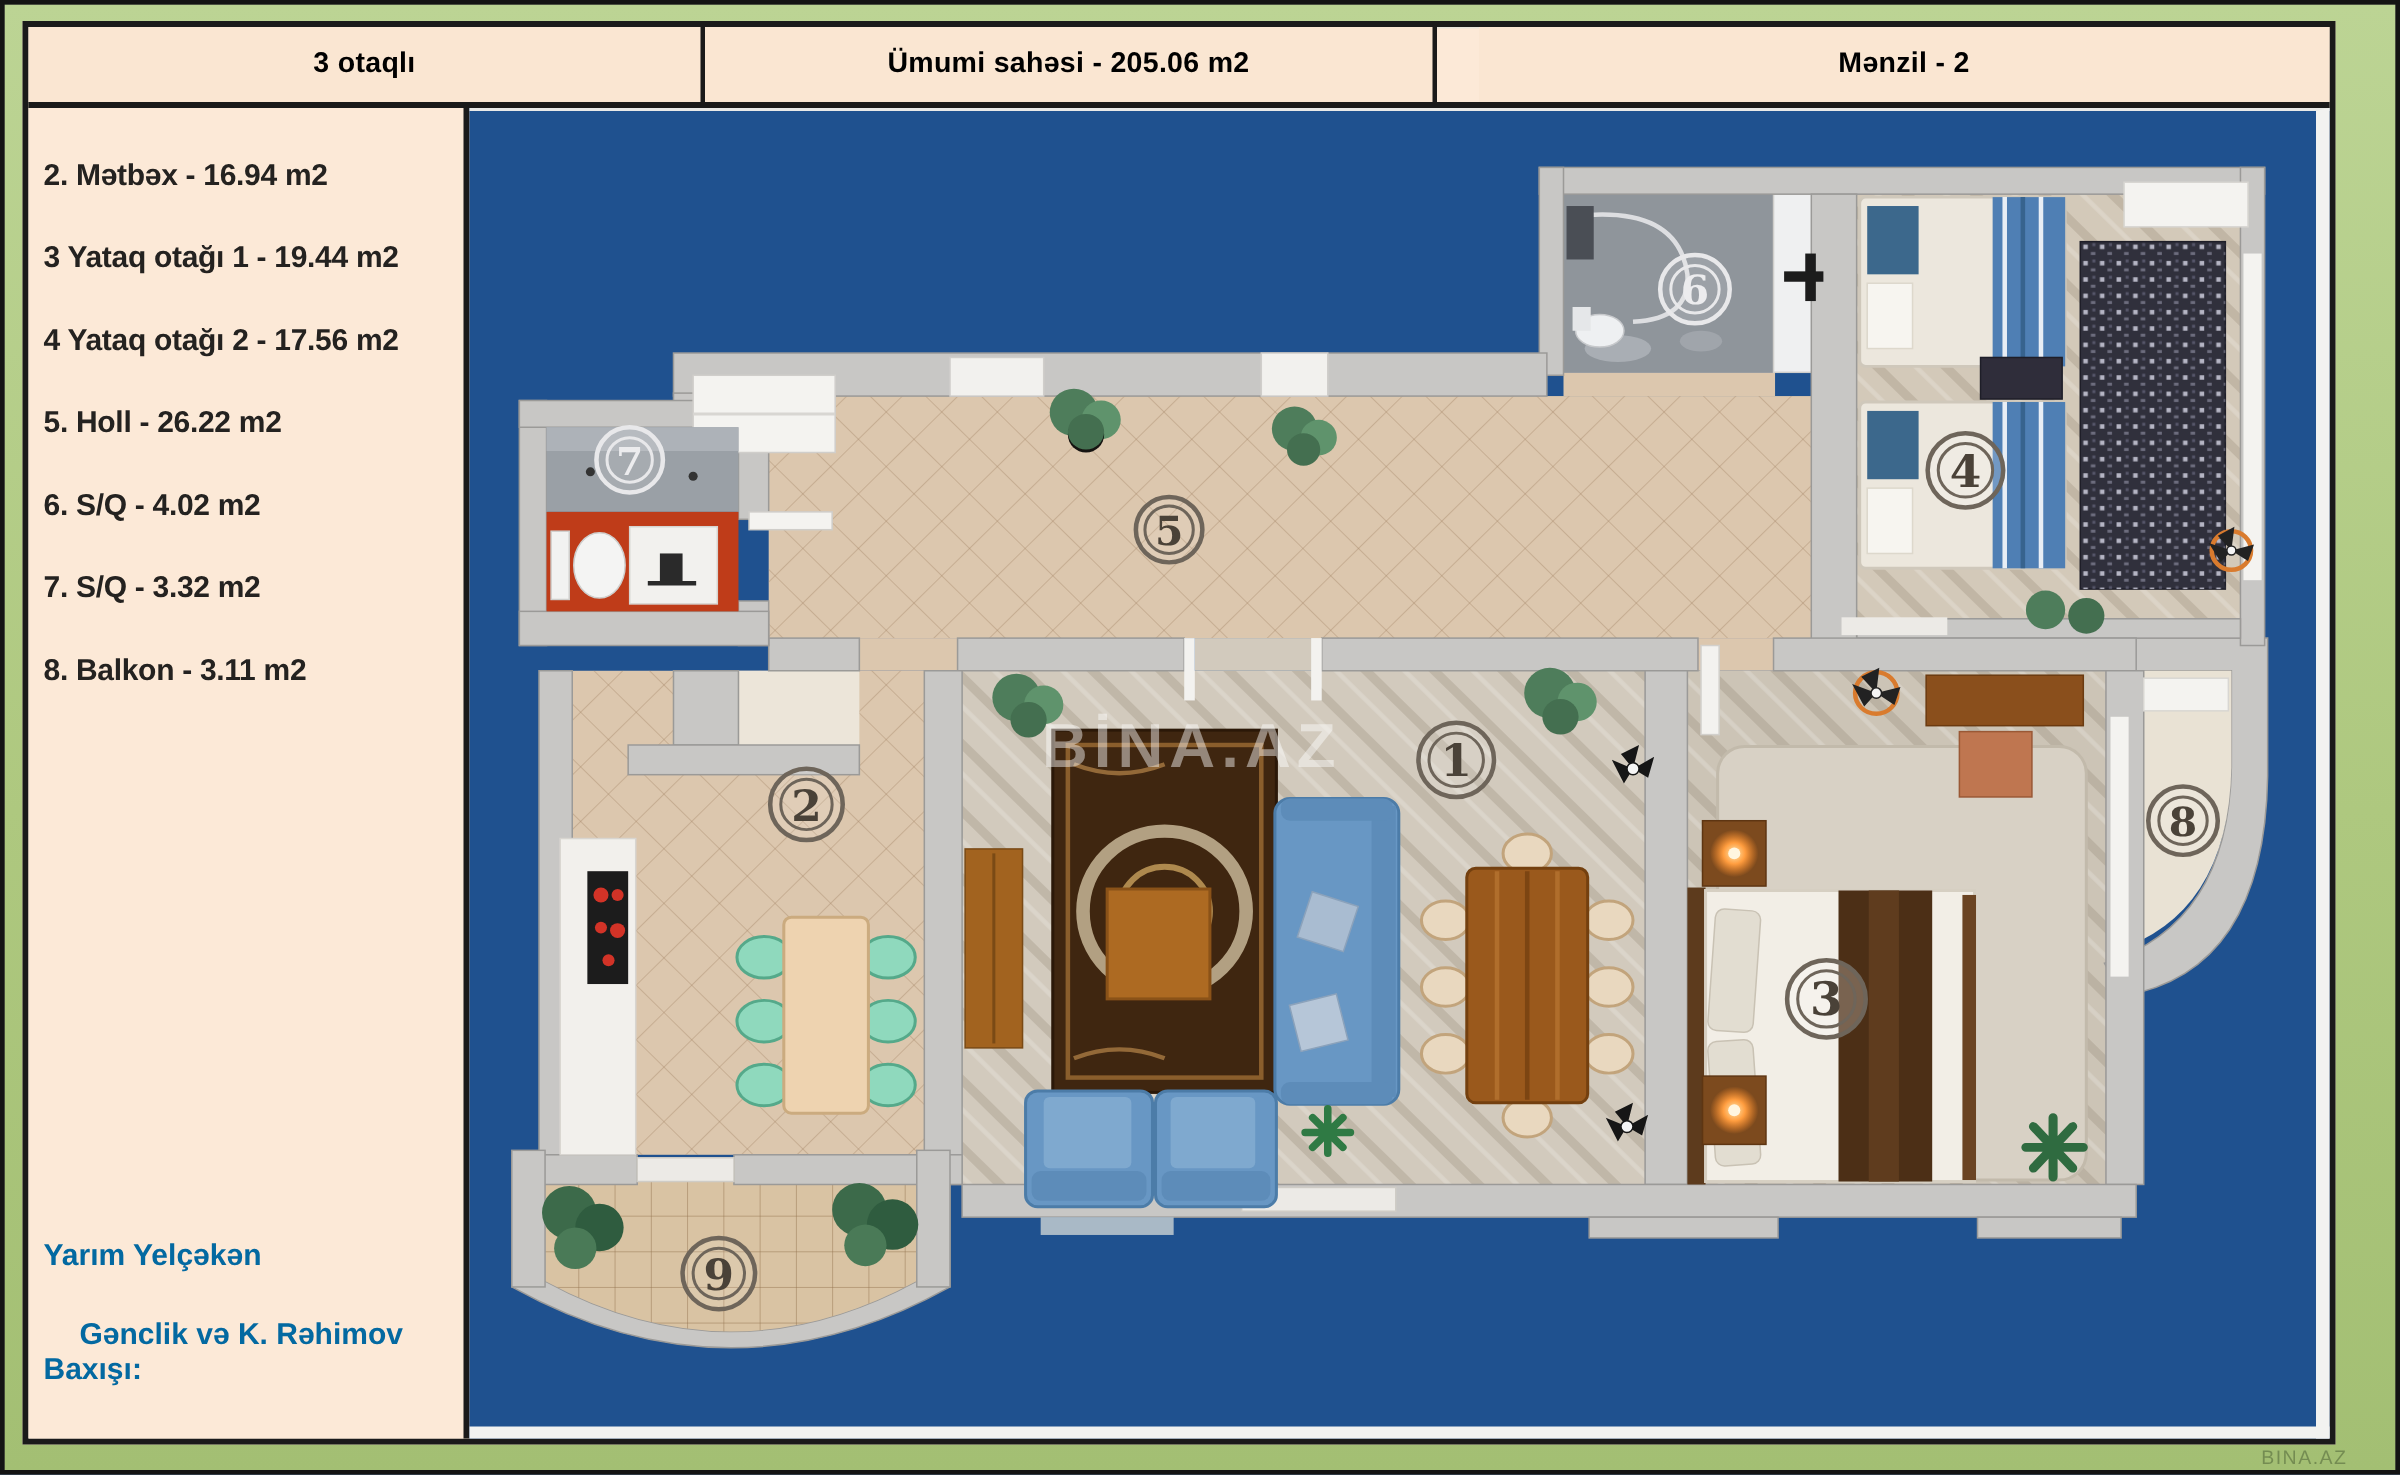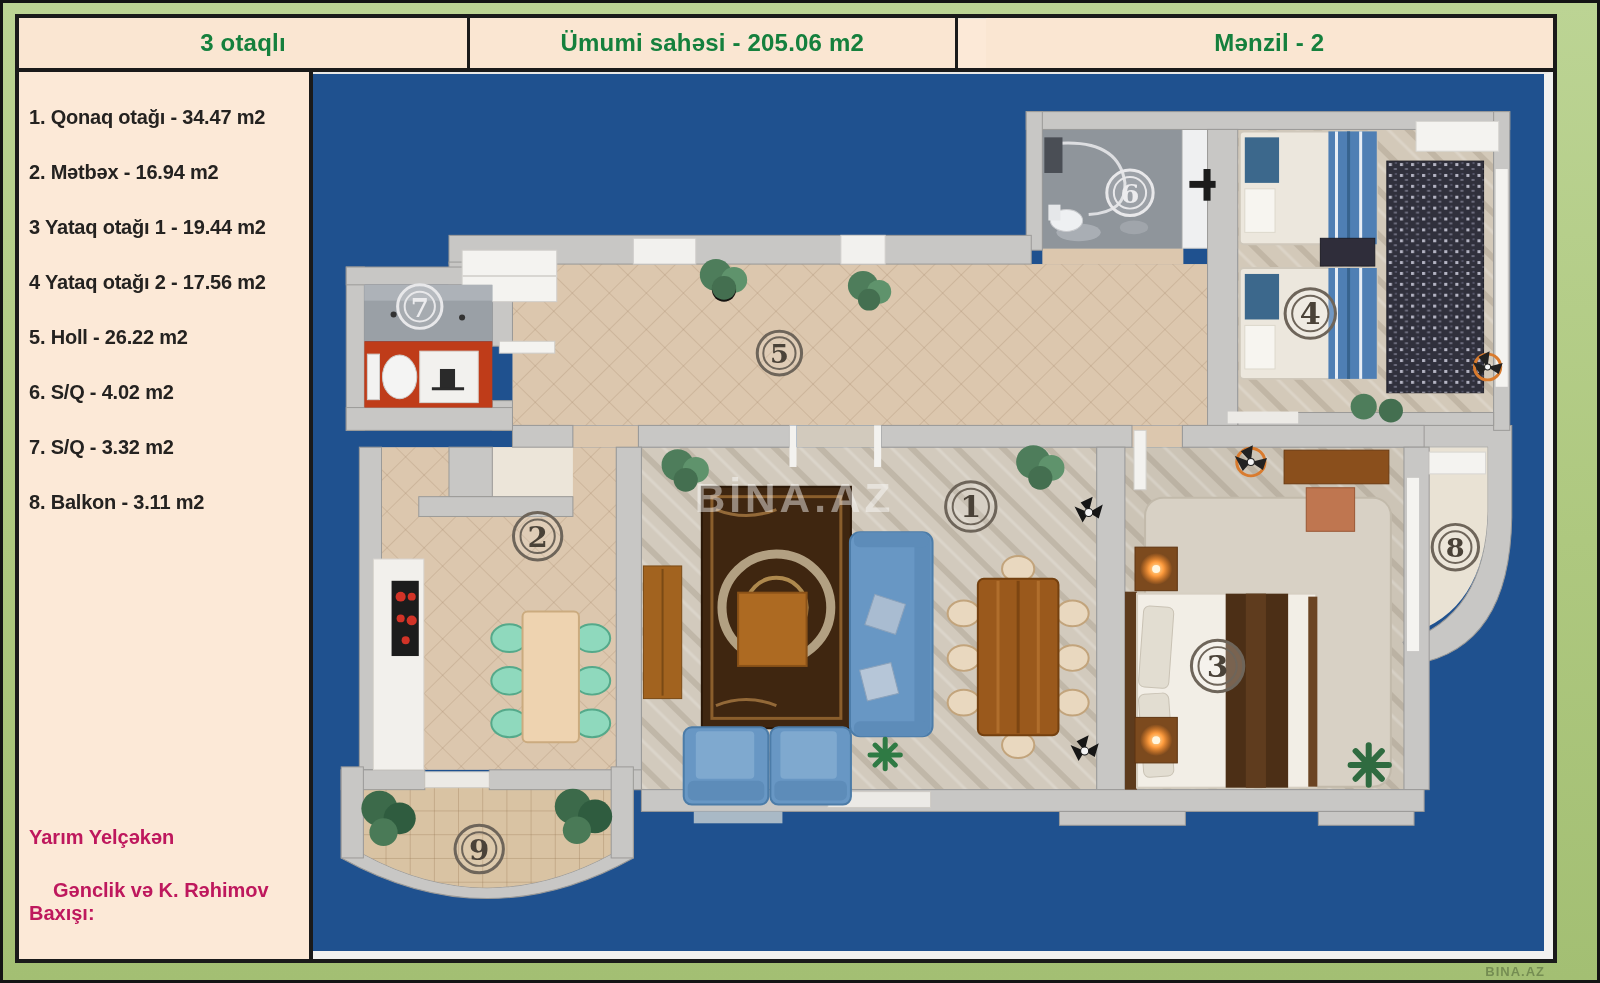--- a/index.html
+++ b/index.html
@@ -19,56 +19,56 @@
     background:#fce9d7;
     display:flex;flex-direction:column;
     box-shadow:0 0 0 1px #e8e4da inset;
   }
   .header-row{
     display:flex;height:50px;flex:0 0 50px;
     border-bottom:4px solid #1a1a1a;
   }
   .header-cell{
     display:flex;align-items:center;justify-content:center;
-    font-size:24px;font-weight:bold;color:#15803d;
+    font-size:19px;font-weight:bold;color:#000000;
     border-right:3px solid #1a1a1a;
     background:#fae6d2;
     letter-spacing:.2px;
   }
   .hc1{flex:0 0 29.2%;}
   .hc2{flex:0 0 31.6%;}
   .hc3{flex:0 0 18%;}
   .hc4{flex:1;border-right:none;margin-left:28px;}
   .body-row{flex:1;display:flex;min-height:0;}
   .sidebar{
     flex:0 0 294px;border-right:4px solid #1a1a1a;
     background:#fce9d7;position:relative;
     padding:18px 4px 0 10px;box-sizing:border-box;
   }
   .room-item{
     height:55px;display:flex;align-items:center;
     font-size:20px;font-weight:bold;color:#242220;
     white-space:nowrap;letter-spacing:-0.2px;
   }
   .side-notes{position:absolute;left:10px;right:4px;bottom:8px;}
-  .note{font-size:20px;font-weight:bold;color:#be185d;}
+  .note{font-size:20px;font-weight:bold;color:#0369a1;}
   .note1{margin-bottom:30px;}
   .note2{margin-bottom:26px;}
   .note3{padding-left:24px;}
   .plan{
     flex:1;min-width:0;position:relative;
     background:#1f518f;
     border-top:2px solid #e9e9e7;
     border-right:9px solid #f2f2f0;
     border-bottom:8px solid #f2f2f0;
   }
   .plan svg{display:block;width:100%;height:100%;}
   .corner-mark{
-    position:absolute;right:52px;bottom:1px;
-    font-size:13px;font-weight:bold;color:rgba(30,45,20,.35);
+    position:absolute;right:32px;bottom:1px;
+    font-size:13px;font-weight:normal;color:rgba(30,45,20,.35);
     letter-spacing:1px;
   }
   svg text.roomnum{
     font-family:"DejaVu Serif",serif;font-weight:bold;fill:#4a4238;
   }
   svg text.wm{
     font-family:"Liberation Sans",sans-serif;font-weight:bold;
     fill:rgba(255,255,255,0.45);letter-spacing:4px;
   }
 </style>
@@ -80,21 +80,20 @@
 
     <div class="header-row">
       <div class="header-cell hc1">3 otaqlı</div>
       <div class="header-cell hc2">Ümumi sahəsi - 205.06 m2</div>
       <div class="header-cell hc4">Mənzil - 2</div>
     </div>
 
     <div class="body-row">
 
       <aside class="sidebar">
-        <div class="room-item">1. Qonaq otağı - 34.47 m2</div>
         <div class="room-item">2. Mətbəx - 16.94 m2</div>
         <div class="room-item">3 Yataq otağı 1 - 19.44 m2</div>
         <div class="room-item">4 Yataq otağı 2 - 17.56 m2</div>
         <div class="room-item">5. Holl - 26.22 m2</div>
         <div class="room-item">6. S/Q - 4.02 m2</div>
         <div class="room-item">7. S/Q - 3.32 m2</div>
         <div class="room-item">8. Balkon  - 3.11 m2</div>
         <div class="side-notes">
           <div class="note note1">Yarım Yelçəkən</div>
           <div class="note note3">Gənclik və K. Rəhimov</div>

